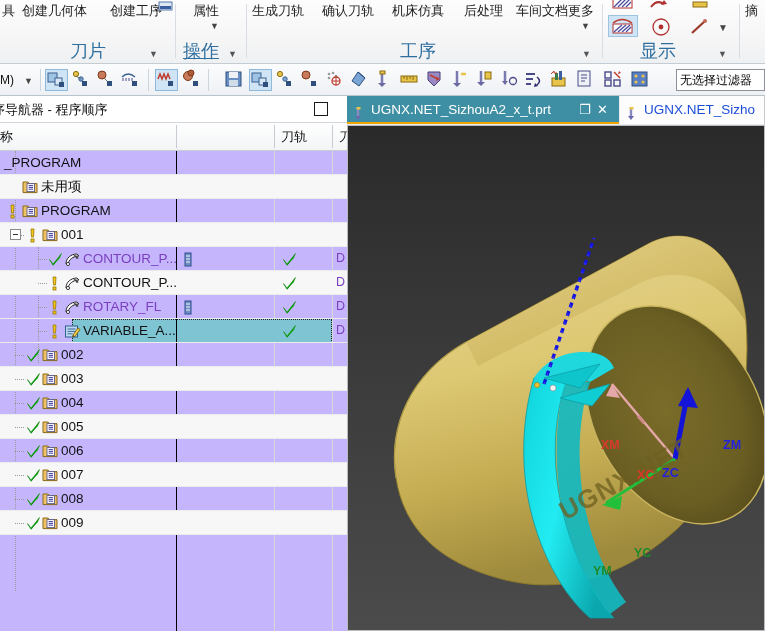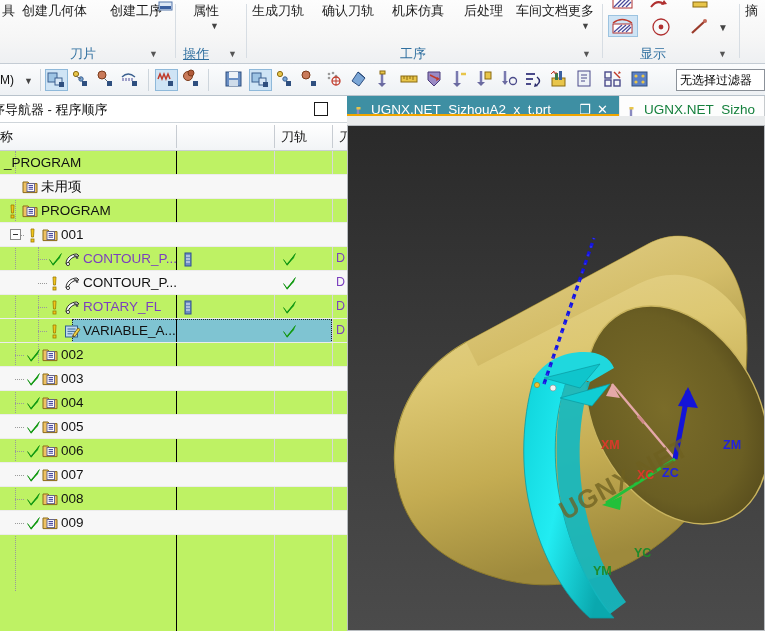--- a/index.html
+++ b/index.html
@@ -18,21 +18,21 @@
     background:linear-gradient(to bottom,#fdfdfd 0%,#f6f6f6 60%,#eef0f2 100%);
     border-bottom:1px solid #c4ccd4;
     box-sizing:border-box;overflow:hidden;
   }
   .rgroup{position:absolute;top:0;height:64px;box-sizing:border-box;}
   .rgroup .sep{
     position:absolute;right:0;top:4px;bottom:6px;width:1px;background:#d7dde3;
   }
   .rg-label{
     position:absolute;bottom:2px;left:0;right:0;text-align:center;
-    font-size:13px;color:#2f6f9f;white-space:nowrap;
+    font-size:18px;color:#2f6f9f;white-space:nowrap;
   }
   .rg-arrow{
     position:absolute;bottom:5px;font-size:9px;color:#555;line-height:1;
   }
   .rcmd{
     position:absolute;top:2px;font-size:13px;color:#1b1b1b;white-space:nowrap;
   }
   .dd-caret{position:absolute;font-size:9px;color:#444;line-height:1;}
 
   
@@ -83,21 +83,21 @@
   }
   .hdr-cell{
     position:absolute;top:0;height:27px;line-height:27px;
     font-size:13px;color:#111;box-sizing:border-box;
     padding-left:5px;white-space:nowrap;overflow:hidden;
   }
   .hdr-div{position:absolute;top:2px;height:23px;width:1px;background:#c7ccd2;}
 
   .treewrap{
     position:absolute;left:0;top:55px;width:347px;height:480px;
-    overflow:hidden;background:#bef264;
+    overflow:hidden;background:#c4b5fd;
   }
   .row{
     position:absolute;left:0;width:347px;height:24px;box-sizing:border-box;
   }
   .row.alt{background:#f7f7f7;}
   .row.sel-row .cell-name-bg{background:#7fc4d2;}
   .rowline{position:absolute;left:0;width:347px;height:1px;background:#ececec;bottom:0;}
 
   .vline{position:absolute;top:0;width:1px;background:#000;}
 
@@ -141,25 +141,25 @@
   
   .gfxwrap{
     position:absolute;left:347px;top:96px;width:418px;height:535px;
     background:#b8bcc0;box-sizing:border-box;
   }
   .tabstrip{
     position:absolute;left:0;top:0;width:418px;height:29px;
     background:#e9ebec;box-sizing:border-box;
   }
   .tab{
-    position:absolute;top:0;height:20px;box-sizing:border-box;
+    position:absolute;top:0;height:28px;box-sizing:border-box;
     font-size:13.5px;line-height:28px;white-space:nowrap;overflow:hidden;
   }
   .tab.active{background:#3e8fa3;color:#fff;border-bottom:2px solid #f0a500;}
-  .tab.inactive{background:#fdfdfd;color:#15803d;border-right:1px solid #c6cacd;}
+  .tab.inactive{background:#fdfdfd;color:#1d4ed8;border-right:1px solid #c6cacd;}
   .tab-icon{position:absolute;left:6px;top:7px;width:14px;height:15px;}
   .tab-label{position:absolute;top:0;line-height:28px;}
   .tab-btn{position:absolute;top:6px;width:14px;height:15px;cursor:default;}
 
   .viewport{
     position:absolute;left:1px;top:30px;width:416px;height:504px;
     background:linear-gradient(to bottom,#2a2a2a 0%,#3a3a3a 45%,#4b4b4b 100%);
     overflow:hidden;
   }
   .vp-svg{position:absolute;left:0;top:0;}

